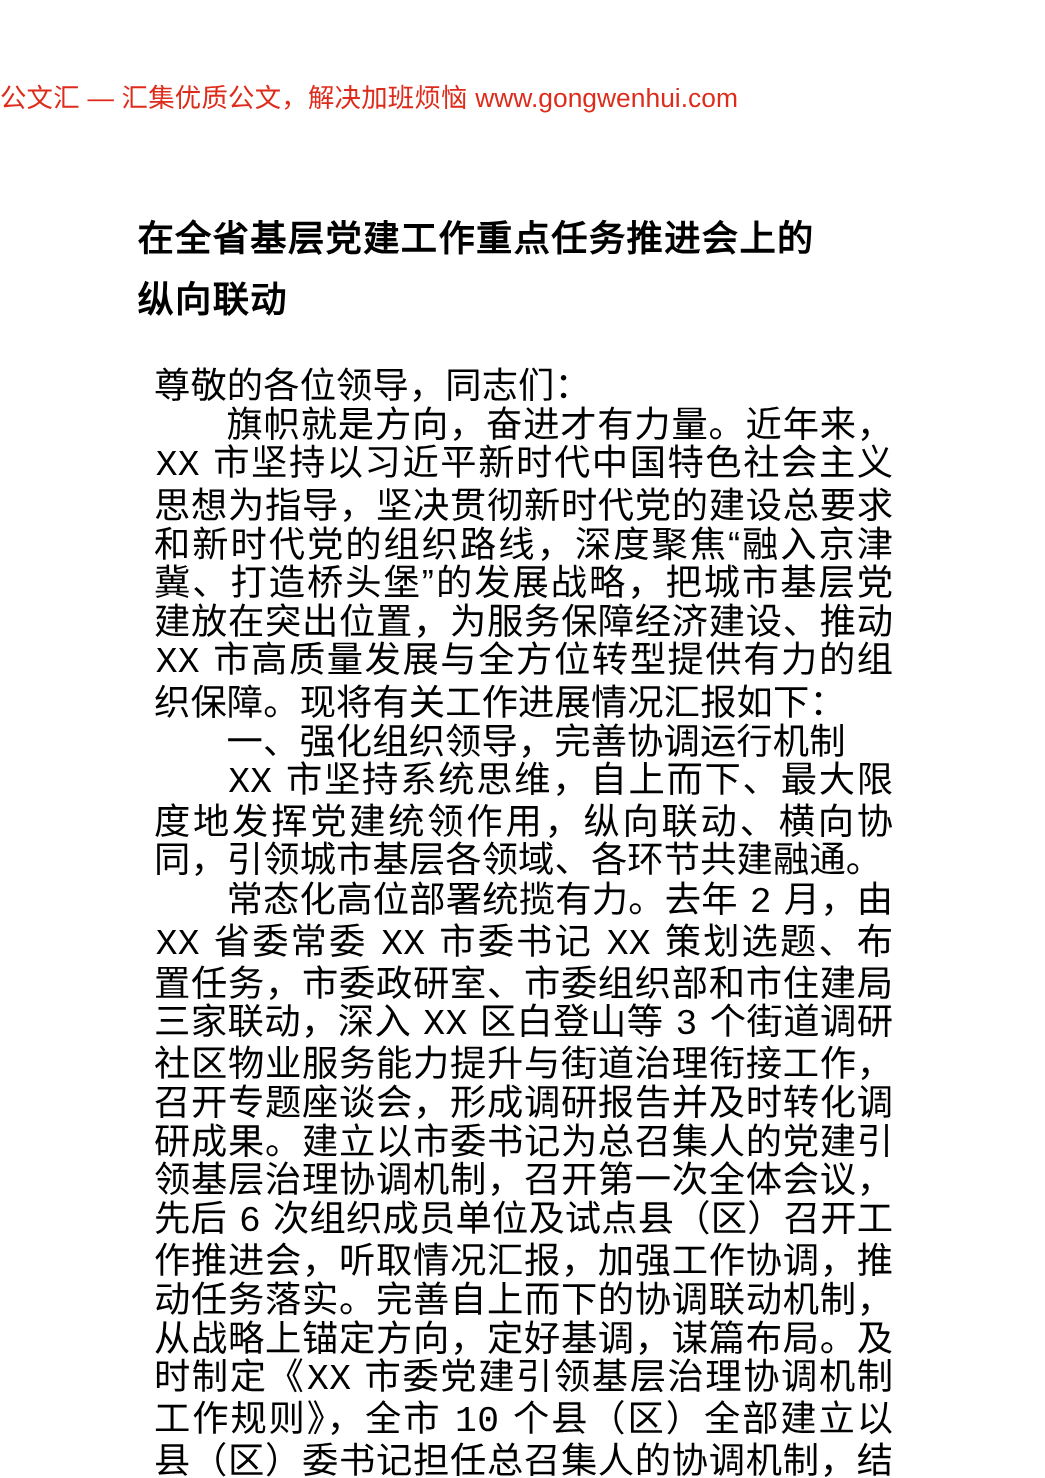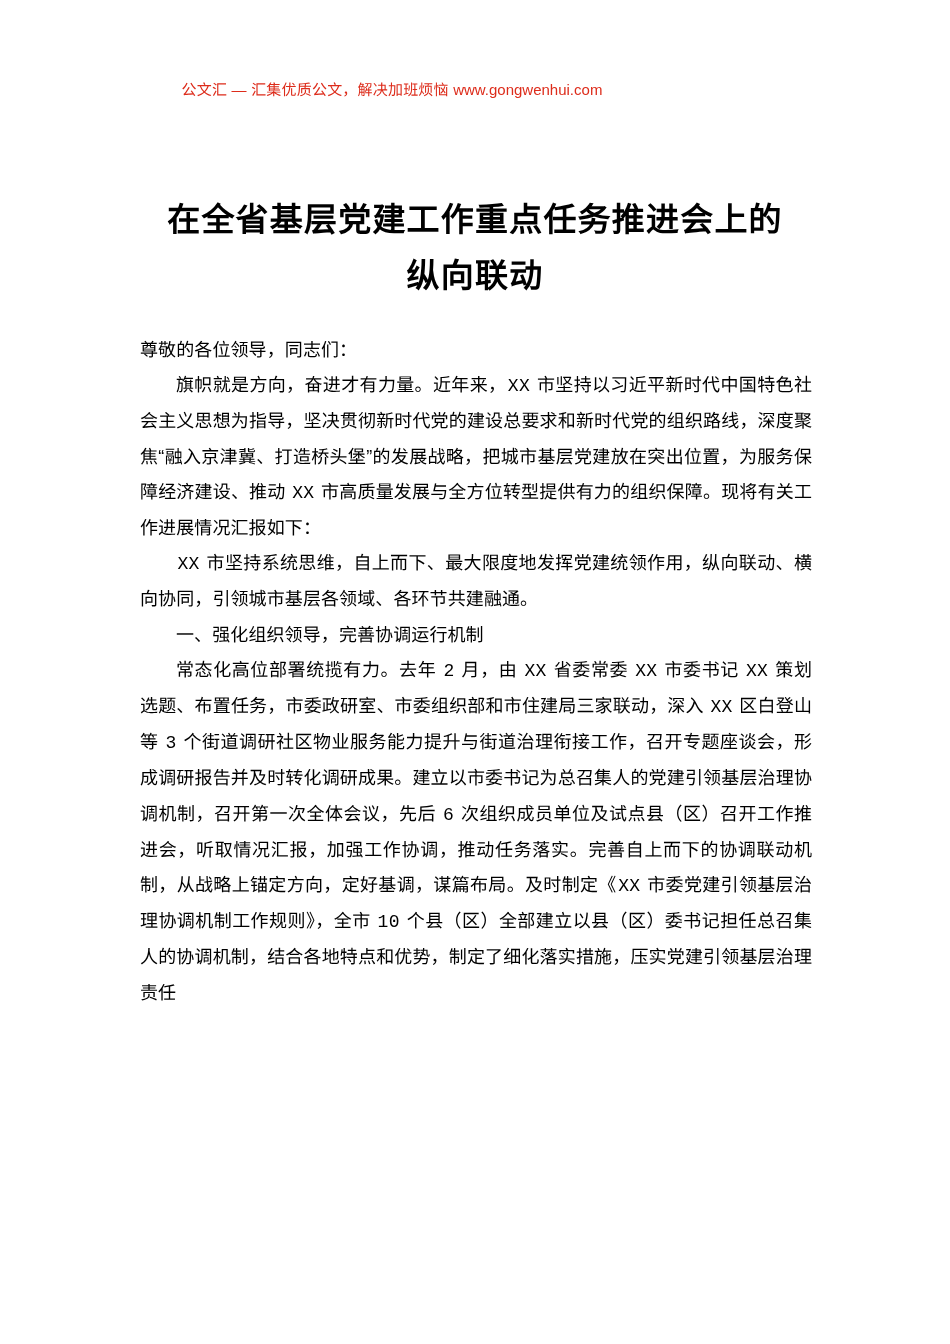--- a/index.html
+++ b/index.html
@@ -24,60 +24,59 @@
     background: #ffffff;
     box-sizing: border-box;
   }
 
   
   .watermark {
     position: absolute;
     top: 76px;
     left: 0;
     width: 784px;
-    text-align: center;
+    text-align: left;
     color: #DD2C1B;
-    font-size: 15px;
+    font-size: 24px;
     line-height: 28px;
     font-family: "Liberation Sans", "DejaVu Sans", sans-serif;
     letter-spacing: 0.2px;
     white-space: nowrap;
   }
   .watermark .wm-cn {
     font-family: "Liberation Sans", "DejaVu Sans", sans-serif;
   }
   .watermark .wm-url {
     font-family: "Liberation Sans", "DejaVu Sans", sans-serif;
     letter-spacing: 0px;
   }
 
   
   .doc-title {
     position: absolute;
     top: 170px;
     left: 125px;
     width: 700px;
-    text-align: center;
     font-size: 33px;
     line-height: 56px;
     font-weight: 600;
     letter-spacing: 1.2px;
-    font-family: Liberation Sans, sans-serif;
+    font-family: Liberation Mono, monospace;
   }
 
   
   .doc-body {
     position: absolute;
     top: 333px;
     left: 140px;
     width: 672px;
   }
 
   .para {
-    font-size: 18px;
+    font-size: 33px;
     line-height: 35.2px;
     text-align: justify;
     text-justify: inter-ideograph;
     letter-spacing: 0.1px;
     margin: 0;
     font-family: "Liberation Sans", "DejaVu Sans", sans-serif;
     word-break: break-all;
   }
   .para.indent {
     text-indent: 2em;
@@ -106,21 +105,21 @@
     <span>在全省基层党建工作重点任务推进会上的</span><br>
     <span>纵向联动</span>
   </h1>
 
   <div class="doc-body">
 
     <p class="para noindent">尊敬的各位领导，同志们：</p>
 
     <p class="para indent">旗帜就是方向，奋进才有力量。近年来，<span class="lat">XX</span> 市坚持以习近平新时代中国特色社会主义思想为指导，坚决贯彻新时代党的建设总要求和新时代党的组织路线，深度聚焦“融入京津冀、打造桥头堡”的发展战略，把城市基层党建放在突出位置，为服务保障经济建设、推动 <span class="lat">XX</span> 市高质量发展与全方位转型提供有力的组织保障。现将有关工作进展情况汇报如下：</p>
 
+    <p class="para indent">一、强化组织领导，完善协调运行机制</p>
+
     <p class="para indent"><span class="lat">XX</span> 市坚持系统思维，自上而下、最大限度地发挥党建统领作用，纵向联动、横向协同，引领城市基层各领域、各环节共建融通。</p>
-
-    <p class="para indent">一、强化组织领导，完善协调运行机制</p>
 
     <p class="para indent">常态化高位部署统揽有力。去年 <span class="lat">2</span> 月，由 <span class="lat">XX</span> 省委常委 <span class="lat">XX</span> 市委书记 <span class="lat">XX</span> 策划选题、布置任务，市委政研室、市委组织部和市住建局三家联动，深入 <span class="lat">XX</span> 区白登山等 <span class="lat">3</span> 个街道调研社区物业服务能力提升与街道治理衔接工作，召开专题座谈会，形成调研报告并及时转化调研成果。建立以市委书记为总召集人的党建引领基层治理协调机制，召开第一次全体会议，先后 <span class="lat">6</span> 次组织成员单位及试点县（区）召开工作推进会，听取情况汇报，加强工作协调，推动任务落实。完善自上而下的协调联动机制，从战略上锚定方向，定好基调，谋篇布局。及时制定《<span class="lat">XX</span> 市委党建引领基层治理协调机制工作规则》，全市 <span class="lat">10</span> 个县（区）全部建立以县（区）委书记担任总召集人的协调机制，结合各地特点和优势，制定了细化落实措施，压实党建引领基层治理责任</p>
 
   </div>
 
 </div>
 
 </body></html>

